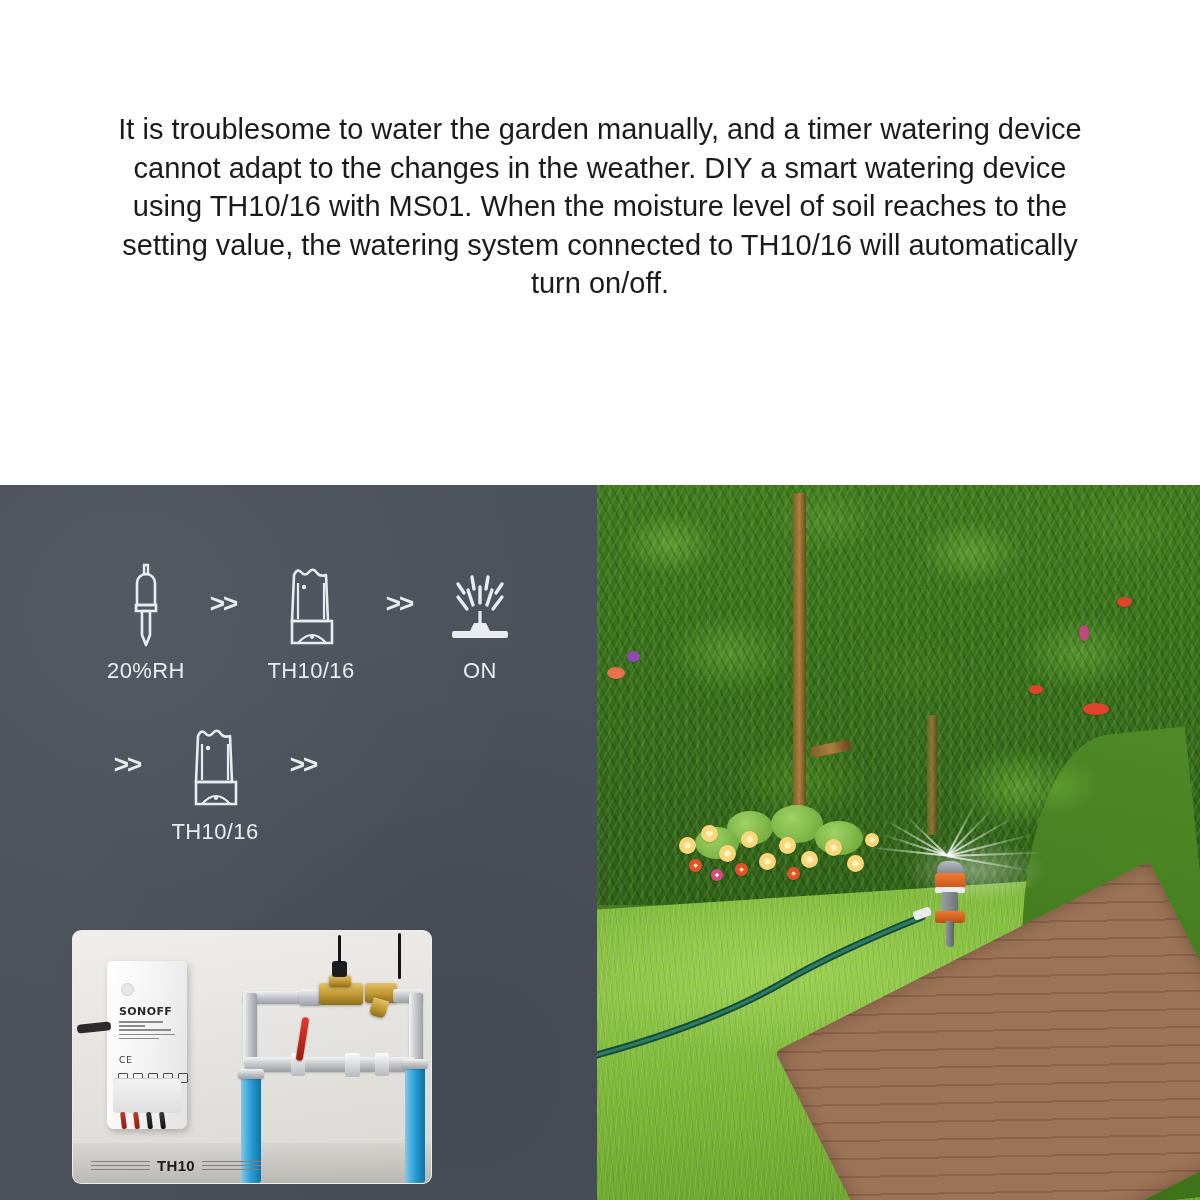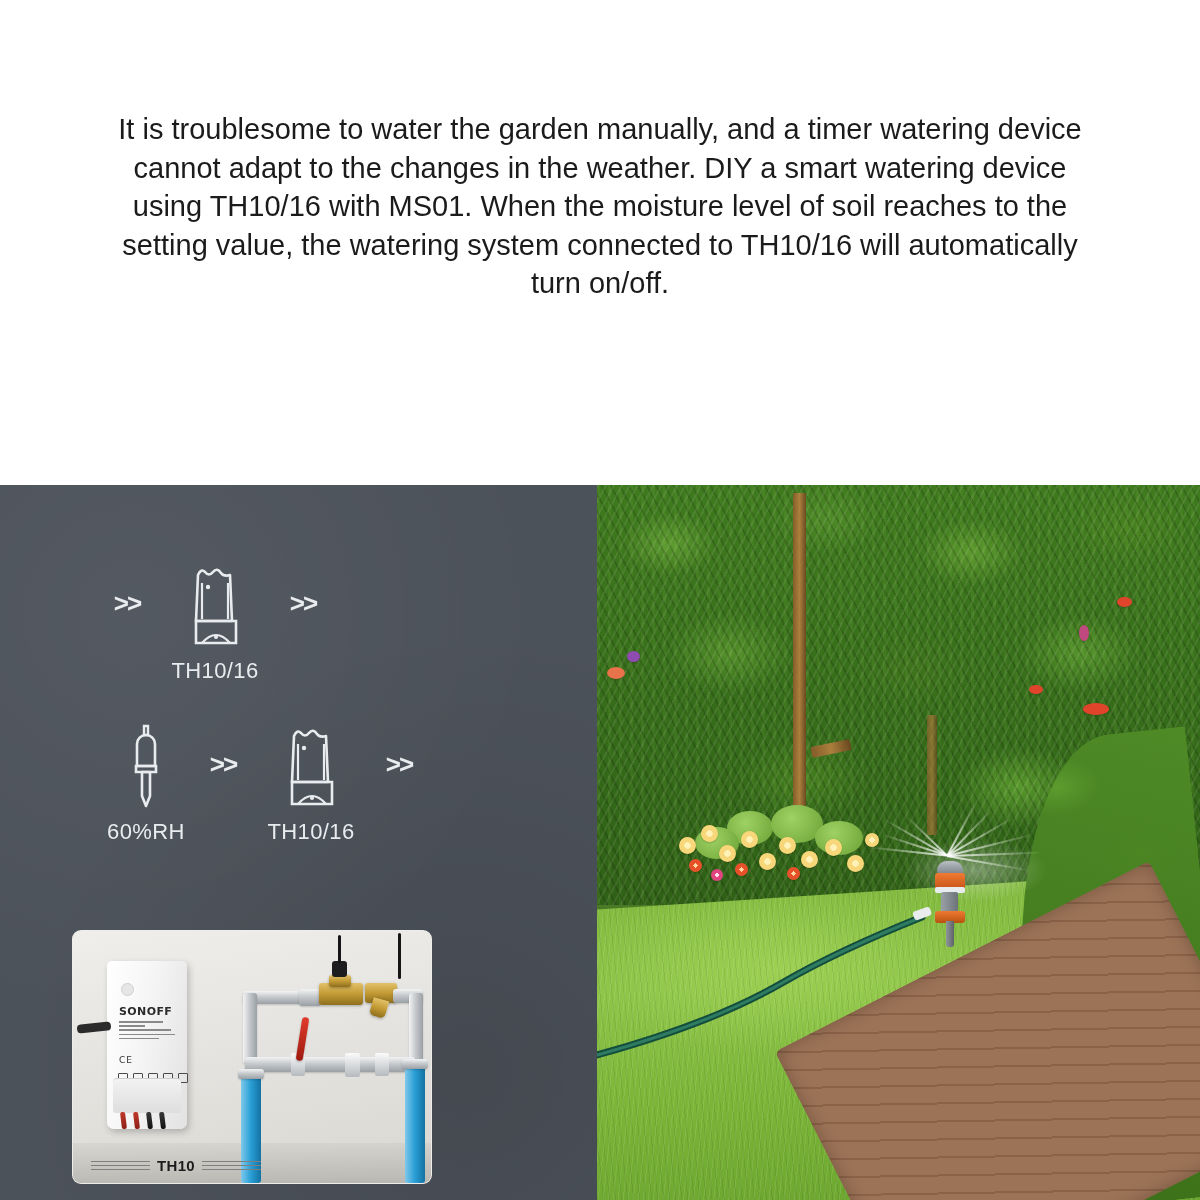--- a/index.html
+++ b/index.html
@@ -504,54 +504,75 @@
   <p class="hero-body">It is troublesome to water the garden manually, and a timer watering device cannot adapt to the changes in the weather. DIY a smart watering device using TH10/16 with MS01. When the moisture level of soil reaches to the setting value, the watering system connected to TH10/16 will automatically turn on/off.</p>
 </section>
 
 <section class="panel">
 
   <div class="diagram-side">
 
     <div class="flow-rows">
 
       <div class="flow-row">
+        <div class="flow-cell cell-probe">
+          <div class="flow-icon">
+            <svg class="ico" width="46" height="88" viewBox="0 0 46 88">
+              <path d="M21 4 h4 v9 h-4 z" fill="none" stroke="#e9ecef" stroke-width="2.4"></path>
+              <path d="M14 22 a9 9 0 0 1 18 0 v22 h-18 z" fill="none" stroke="#e9ecef" stroke-width="2.6" stroke-linejoin="round"></path>
+              <path d="M13 44 h20 v6 h-20 z" fill="none" stroke="#e9ecef" stroke-width="2.6"></path>
+              <path d="M19 50 h8 v24 l-4 10 l-4 -10 z" fill="none" stroke="#e9ecef" stroke-width="2.6" stroke-linejoin="round"></path>
+            </svg>
+          </div>
+          <div class="flow-label">20%RH</div>
+        </div>
 
         <div class="arrow-cell">&gt;&gt;</div>
 
         <div class="flow-cell cell-device">
           <div class="flow-icon">
             <svg class="ico" width="62" height="88" viewBox="0 0 62 88">
               <path d="M14 14 q3 -7 7 -3 q4 5 8 0 q4 -5 8 1 q3 4 9 2 l2 46 h-36 z" fill="none" stroke="#e9ecef" stroke-width="2.6" stroke-linejoin="round"></path>
               <path d="M18 22 v36" fill="none" stroke="#e9ecef" stroke-width="2.2"></path>
               <path d="M44 22 v36" fill="none" stroke="#e9ecef" stroke-width="2.2"></path>
               <circle cx="24" cy="26" r="2.2" fill="#e9ecef"></circle>
               <path d="M12 60 h40 v22 h-40 z" fill="none" stroke="#e9ecef" stroke-width="2.6"></path>
               <path d="M18 82 q14 -16 28 0" fill="none" stroke="#e9ecef" stroke-width="2.2"></path>
               <circle cx="32" cy="76" r="2" fill="#e9ecef"></circle>
             </svg>
           </div>
           <div class="flow-label">TH10/16</div>
         </div>
 
         <div class="arrow-cell">&gt;&gt;</div>
 
-      </div>
-
-      <div class="flow-row">
-        <div class="flow-cell cell-probe">
+        <div class="flow-cell cell-state">
           <div class="flow-icon">
-            <svg class="ico" width="46" height="88" viewBox="0 0 46 88">
-              <path d="M21 4 h4 v9 h-4 z" fill="none" stroke="#e9ecef" stroke-width="2.4"></path>
-              <path d="M14 22 a9 9 0 0 1 18 0 v22 h-18 z" fill="none" stroke="#e9ecef" stroke-width="2.6" stroke-linejoin="round"></path>
-              <path d="M13 44 h20 v6 h-20 z" fill="none" stroke="#e9ecef" stroke-width="2.6"></path>
-              <path d="M19 50 h8 v24 l-4 10 l-4 -10 z" fill="none" stroke="#e9ecef" stroke-width="2.6" stroke-linejoin="round"></path>
+            <svg class="ico" width="74" height="88" viewBox="0 0 74 88">
+              <g stroke="#e9ecef" stroke-width="3.4" stroke-linecap="round">
+                <path d="M37 42 l0 -16"></path>
+                <path d="M30 44 l-5 -15"></path>
+                <path d="M44 44 l5 -15"></path>
+                <path d="M24 48 l-9 -12"></path>
+                <path d="M50 48 l9 -12"></path>
+                <path d="M31 28 l-2 -12"></path>
+                <path d="M43 28 l2 -12"></path>
+                <path d="M21 32 l-6 -9"></path>
+                <path d="M53 32 l6 -9"></path>
+              </g>
+              <path d="M37 50 v12" stroke="#e9ecef" stroke-width="3.2"></path>
+              <path d="M31 62 h12 l4 8 h-20 z" fill="#e9ecef"></path>
+              <rect x="9" y="70" width="56" height="7" rx="2" fill="#e9ecef"></rect>
             </svg>
           </div>
-          <div class="flow-label">60%RH</div>
+          <div class="flow-label">ON</div>
         </div>
+      </div>
+
+      <div class="flow-row">
 
         <div class="arrow-cell">&gt;&gt;</div>
 
         <div class="flow-cell cell-device">
           <div class="flow-icon">
             <svg class="ico" width="62" height="88" viewBox="0 0 62 88">
               <path d="M14 14 q3 -7 7 -3 q4 5 8 0 q4 -5 8 1 q3 4 9 2 l2 46 h-36 z" fill="none" stroke="#e9ecef" stroke-width="2.6" stroke-linejoin="round"></path>
               <path d="M18 22 v36" fill="none" stroke="#e9ecef" stroke-width="2.2"></path>
               <path d="M44 22 v36" fill="none" stroke="#e9ecef" stroke-width="2.2"></path>
               <circle cx="24" cy="26" r="2.2" fill="#e9ecef"></circle>

